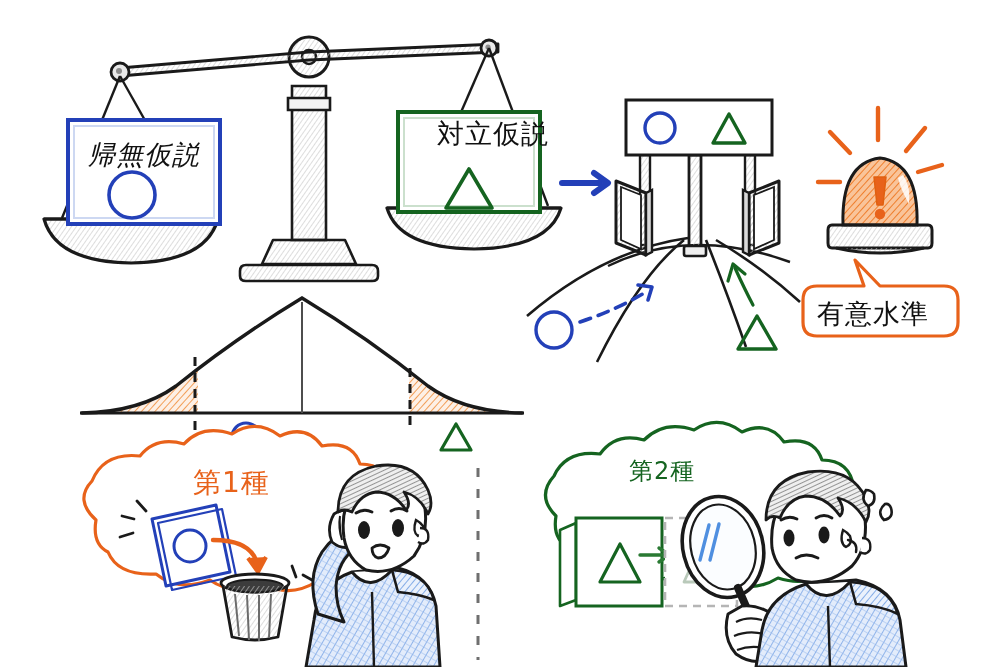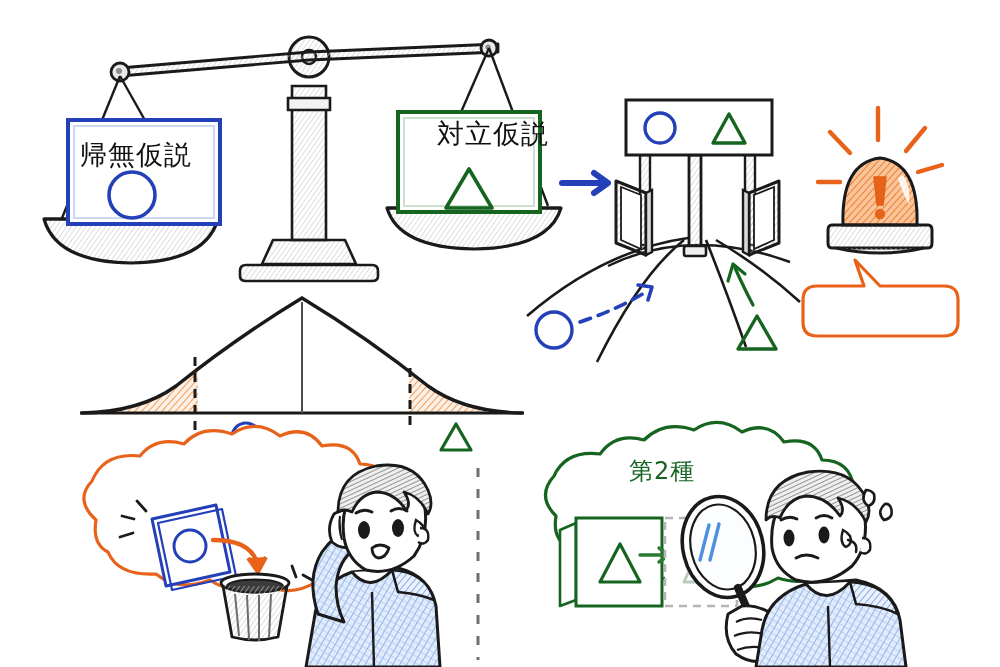--- a/index.html
+++ b/index.html
@@ -369,21 +369,23 @@
         <path d="M862 538 Q872 538 870 550 Q866 556 860 552" fill="#ffffff" stroke="#1a1a1a" stroke-width="2.4"></path>
 
         <g fill="#ffffff" stroke="#1a1a1a" stroke-width="2.6">
           <path d="M866 490 Q860 500 868 506 Q876 504 874 494 Q871 490 866 490 Z"></path>
           <path d="M885 504 Q876 512 884 520 Q894 518 891 508 Q889 503 885 504 Z"></path>
         </g>
       </g>
     </g>
   </svg>
 
-  <div class="lbl jp-panel" style="left:80px; top:137px;">帰無仮説</div>
+  <div class="lbl jp-panel" style="left:88px; top:137px;font-style:italic;">帰無仮説</div>
 
   <div class="lbl jp-panel" style="left:412px; top:116px;margin-left:25px;">対立仮説</div>
 
-
+  <div class="lbl jp-bubble" style="left:817px; top:296px;">有意水準</div>
+
+  <div class="lbl jp-type1" style="left:193px; top:464px;">第1種</div>
 
   <div class="lbl jp-type2" style="left:629px; top:455px;">第2種</div>
 
 </div>
 
 </body></html>

